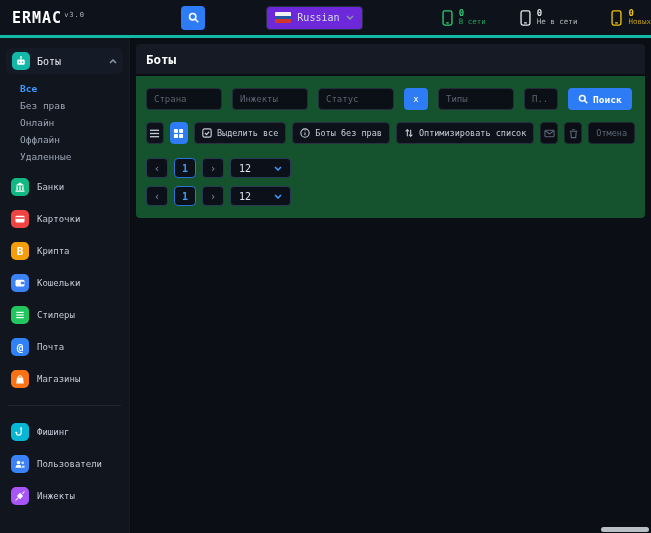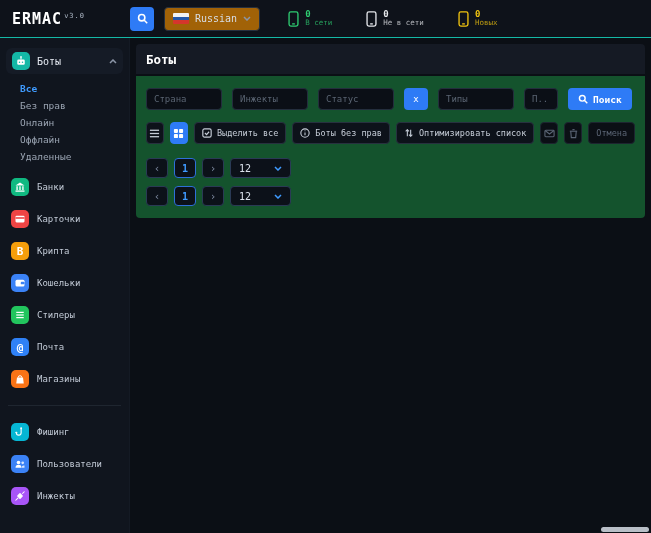--- a/index.html
+++ b/index.html
@@ -5,28 +5,28 @@
   * { box-sizing: border-box; margin: 0; padding: 0; }
   html,body { width:651px; height:533px; }
   body {
     background:#0a0e14;
     font-family:"DejaVu Sans Mono","Liberation Mono",monospace;
     color:#c6cdd8; overflow:hidden; position:relative;
   }
   .window { width:651px; height:533px; display:flex; flex-direction:column; }
 
   
-  .topbar { height:38px; flex:0 0 38px; background:#0e121a; border-bottom:1px solid #14b8a6;
-            display:flex; align-items:center; }
+  .topbar { height:38px; flex:0 0 38px; background:#0e121a; border-bottom:3px solid #14b8a6;
+            display:flex; align-items:center;justify-content:space-between; }
   .brand { width:130px; padding-left:12px; color:#fff; font-size:15px; font-weight:bold; letter-spacing:1px; }
   .brand sup { font-size:7px; color:#aeb8c6; font-weight:normal; margin-left:2px; }
   .icon-btn-blue { width:24px; height:24px; border-radius:4px; background:#2e7bf6;
                    display:flex; align-items:center; justify-content:center; cursor:pointer; }
   .lang-select { height:24px; margin-left:10px; display:flex; align-items:center; gap:6px;
-                 padding:0 8px; border:1px solid #26303f; border-radius:4px; background:#a16207;
+                 padding:0 8px; border:1px solid #26303f; border-radius:4px; background:#6d28d9;
                  color:#d7dde6; font-size:10px; cursor:pointer; }
   .flag { width:16px; height:11px; border-radius:1px; overflow:hidden; display:flex; flex-direction:column; flex:0 0 16px; }
   .flag .w { flex:1; background:#f2f2f2; } .flag .b { flex:1; background:#2457a8; } .flag .r { flex:1; background:#d5362c; }
   .stats { display:flex; margin-left:28px; gap:34px; }
   .stat { display:flex; align-items:center; gap:6px; }
   .stat .txt { display:flex; flex-direction:column; line-height:1.15; }
   .stat .count { font-size:9px; font-weight:bold; }
   .stat .lbl { font-size:7.5px; opacity:.75; }
   .stat.online { color:#2ecc71; } .stat.offline { color:#e5e7eb; } .stat.new { color:#f1c40f; }
 

